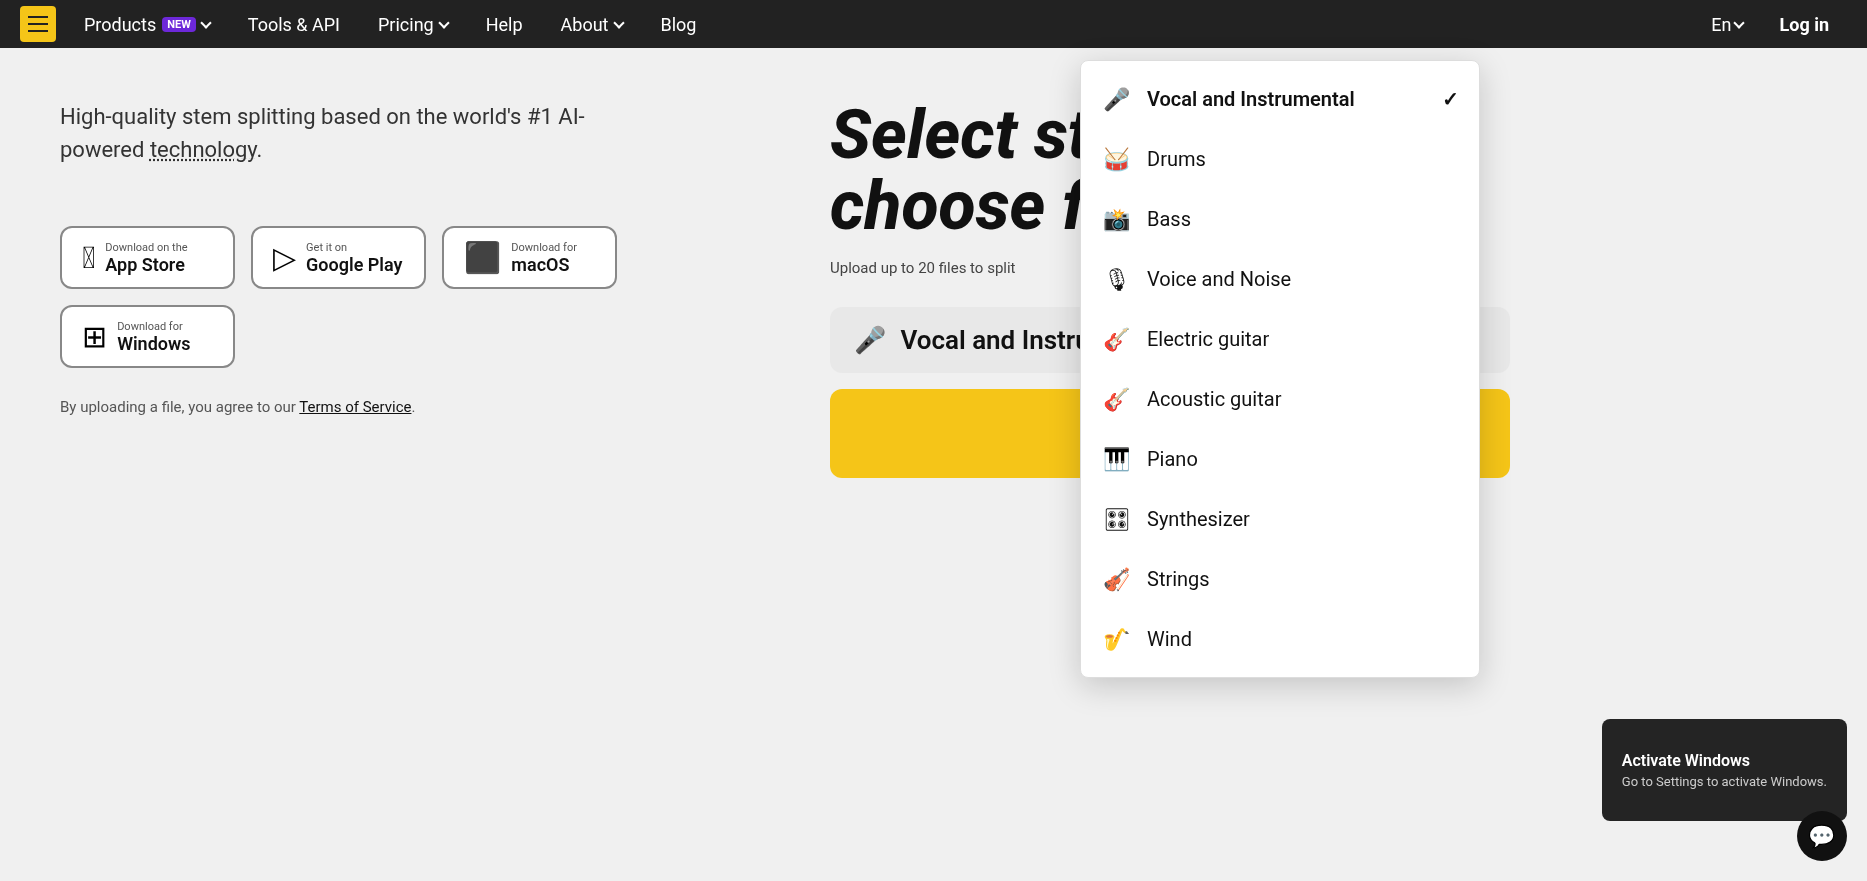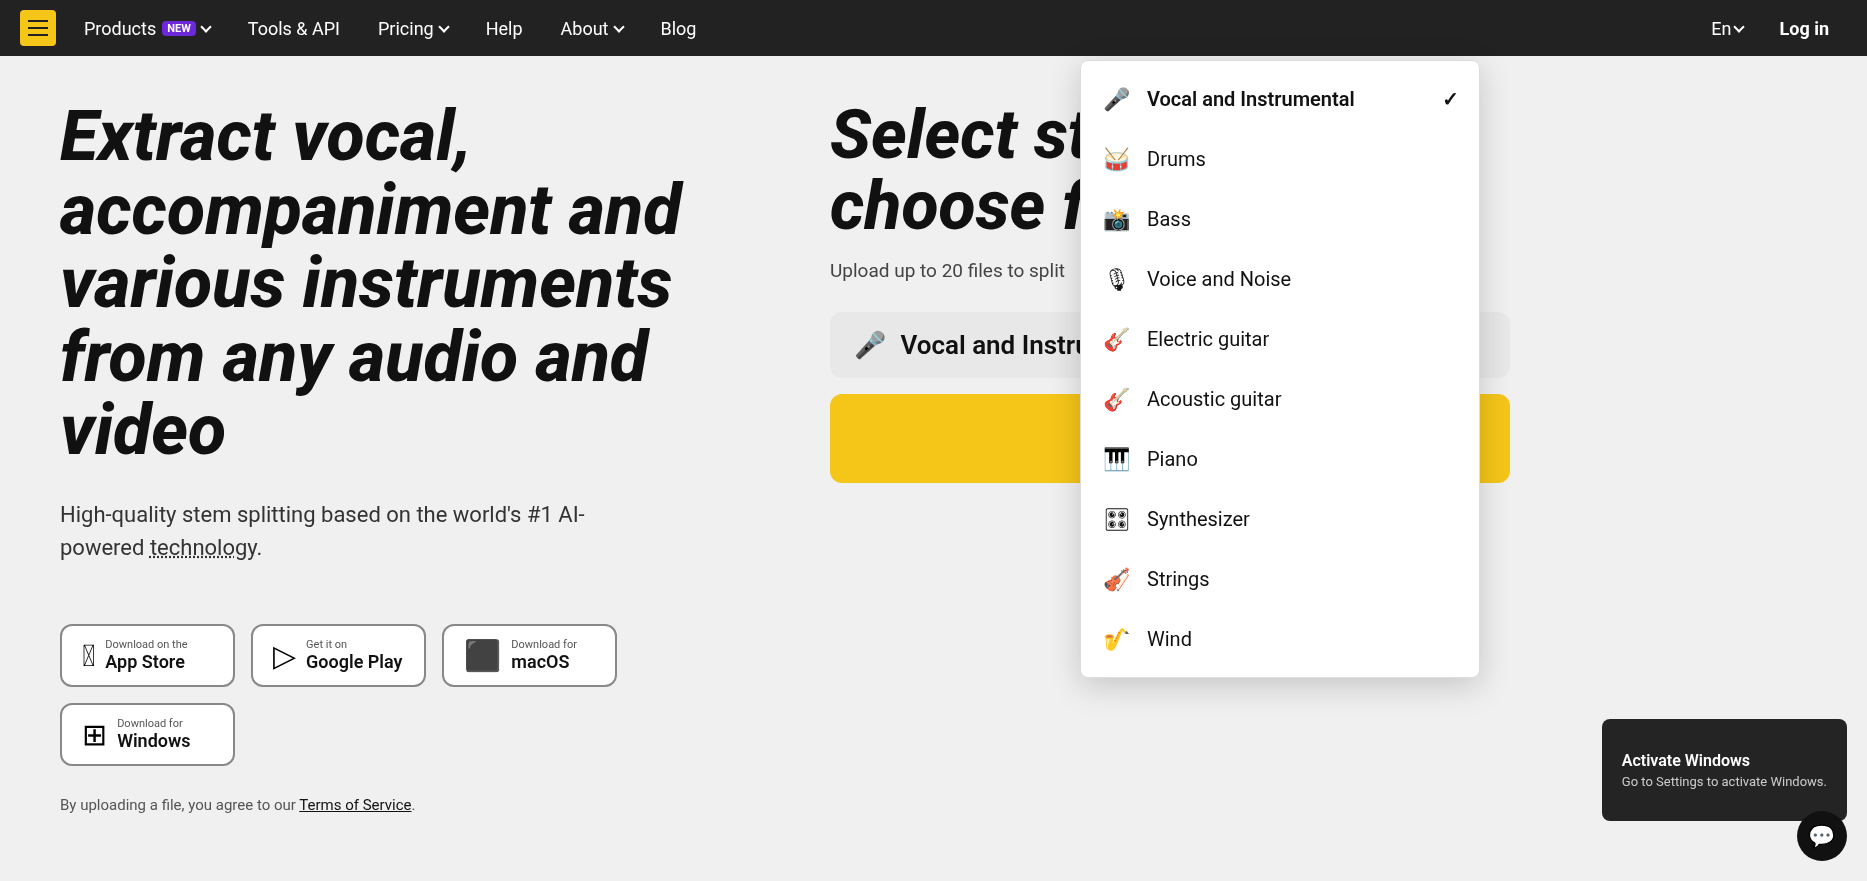--- a/index.html
+++ b/index.html
@@ -11,21 +11,21 @@
       overflow: hidden;
       position: relative;
     }
 
     
     .navbar {
       position: fixed;
       top: 0;
       left: 0;
       right: 0;
-      height: 56px;
+      height: 48px;
       background: #222;
       display: flex;
       align-items: center;
       z-index: 100;
       padding: 0 20px;
     }
     .nav-hamburger {
       width: 36px;
       height: 36px;
       background: #f5c518;
@@ -178,21 +178,21 @@
     }
     .right-panel-title {
       font-size: 68px;
       font-weight: 800;
       line-height: 1.05;
       color: #111;
       margin-bottom: 16px;
       font-style: italic;
     }
     .right-panel-subtitle {
-      font-size: 19px;
+      font-size: 15px;
       color: #444;
       margin-bottom: 30px;
     }
 
     
     .select-card {
       background: #e8e8e8;
       border-radius: 12px;
       padding: 18px 24px;
       display: flex;
@@ -359,23 +359,20 @@
     </div>
     <div class="nav-login">
       <span>Log in</span>
     </div>
   </div>
 </nav>
 
 <div class="main-content">
 
   <div class="left-panel">
-    <h1 class="hero-title">
-      Extract vocal,<br>accompaniment and<br>various instruments<br>from any audio and<br>video
-    </h1>
     <p class="hero-subtitle">
       High-quality stem splitting based on the world's #1 AI-powered <span>technology</span>.
     </p>
 
     <div class="download-buttons">
       <div class="dl-btn">
         <span class="dl-icon"></span>
         <div>
           <div class="dl-btn-text-top">Download on the</div>
           <div class="dl-btn-text-bottom">App Store</div>

